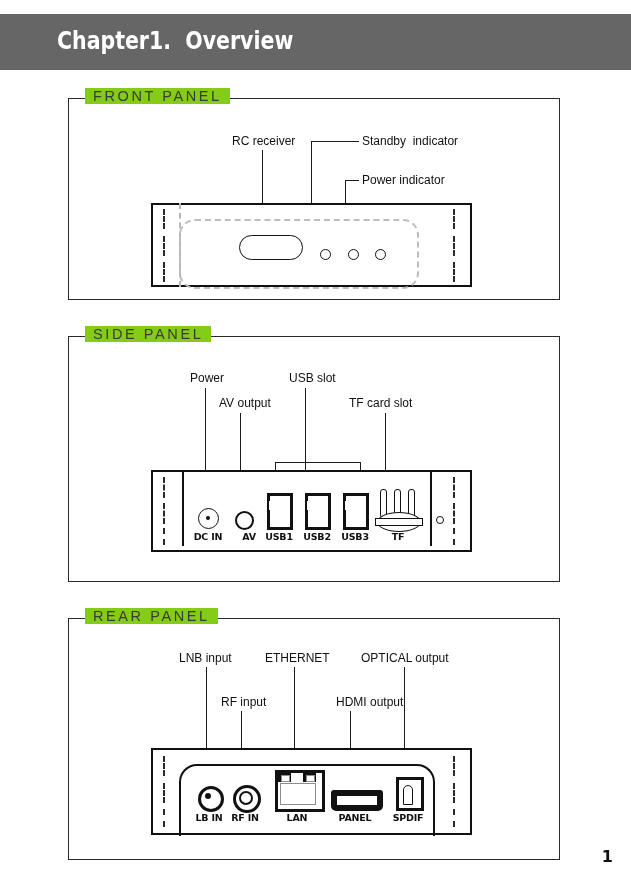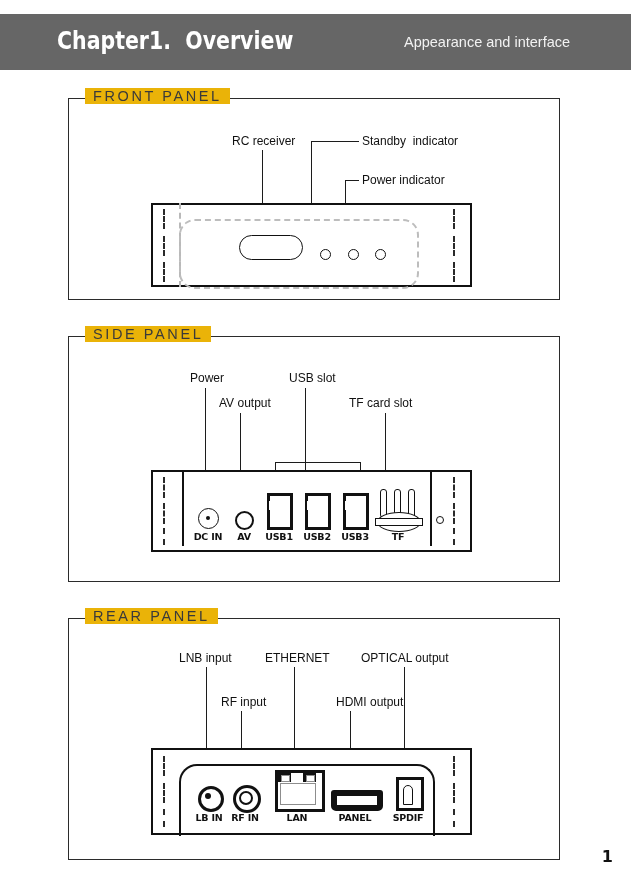--- a/index.html
+++ b/index.html
@@ -23,21 +23,21 @@
   .header-sub{
     position:absolute;left:404px;top:20px;
     font-size:14.5px;color:#f2f2f2;white-space:pre;
   }
   
   .panel{
     position:absolute;left:68px;width:490px;
     border:1px solid #2b2b2b;
   }
   .panel .legend{
-    position:absolute;top:-11px;left:16px;background:#eab308;
+    position:absolute;top:-11px;left:16px;background:#84cc16;
     padding:0 8px;font-size:14.5px;letter-spacing:2.6px;
     color:#3a3a3a;white-space:pre;
   }
   #front-panel{top:98px;height:200px;}
   #side-panel{top:336px;height:244px;}
   #rear-panel{top:618px;height:240px;}
 
   
   .label{
     position:absolute;font-size:12px;color:#111;white-space:pre;
@@ -143,21 +143,20 @@
     position:absolute;right:18px;bottom:8px;
     font-family:"DejaVu Sans", sans-serif;
     font-weight:bold;font-size:16px;color:#111;
   }
 </style>
 </head>
 <body>
 
 <div class="header">
   <div class="header-title">Chapter1.  Overview</div>
-  <div class="header-sub">Appearance and interface</div>
 </div>
 
 <div class="panel" id="front-panel">
   <div class="legend">FRONT PANEL</div>
 </div>
 
 <div class="label" style="left:232px;top:134px;">RC receiver</div>
 <div class="label" style="left:362px;top:134px;">Standby  indicator</div>
 <div class="label" style="left:362px;top:173px;text-align:center;">Power indicator</div>
 
@@ -207,21 +206,21 @@
   <div class="solidv" style="left:29px;top:0px;height:74px;"></div>
   <div class="solidv" style="left:277px;top:0px;height:74px;"></div>
   <div class="dashv" style="left:300px;top:5px;height:21px;"></div>
   <div class="dashv" style="left:300px;top:31px;height:21px;"></div>
   <div class="dashv" style="left:300px;top:56px;height:17px;"></div>
 
   <div class="jack-dc" style="left:45px;top:36px;"></div>
   <div class="port-label" style="left:31px;top:59px;width:48px;">DC IN</div>
 
   <div class="jack-av" style="left:82px;top:39px;"></div>
-  <div class="port-label" style="left:69px;top:59px;width:44px;">AV</div>
+  <div class="port-label" style="left:69px;top:59px;width:54px;">AV</div>
 
   <div class="usb" style="left:114px;top:21px;">
     <div class="usb-tongue" style="left:-1px;top:5px;width:16px;height:9px;"></div>
   </div>
   <div class="port-label" style="left:102px;top:59px;width:48px;">USB1</div>
 
   <div class="usb" style="left:152px;top:21px;">
     <div class="usb-tongue" style="left:-1px;top:5px;width:16px;height:9px;"></div>
   </div>
   <div class="port-label" style="left:140px;top:59px;width:48px;">USB2</div>

